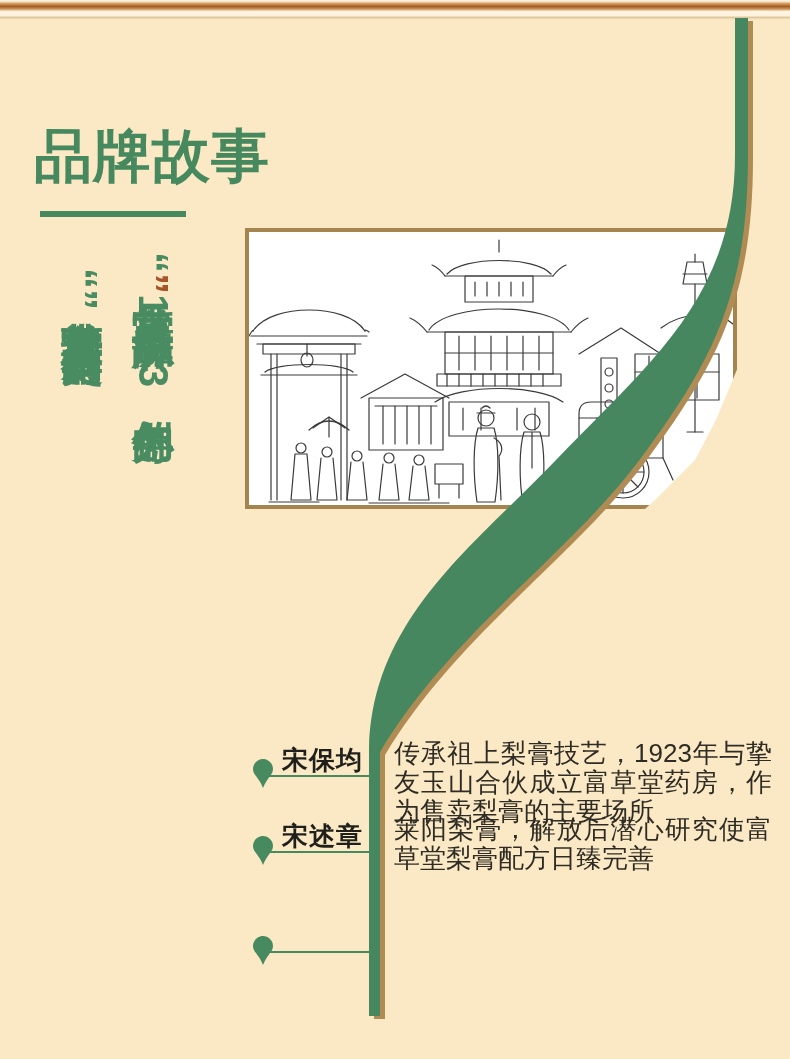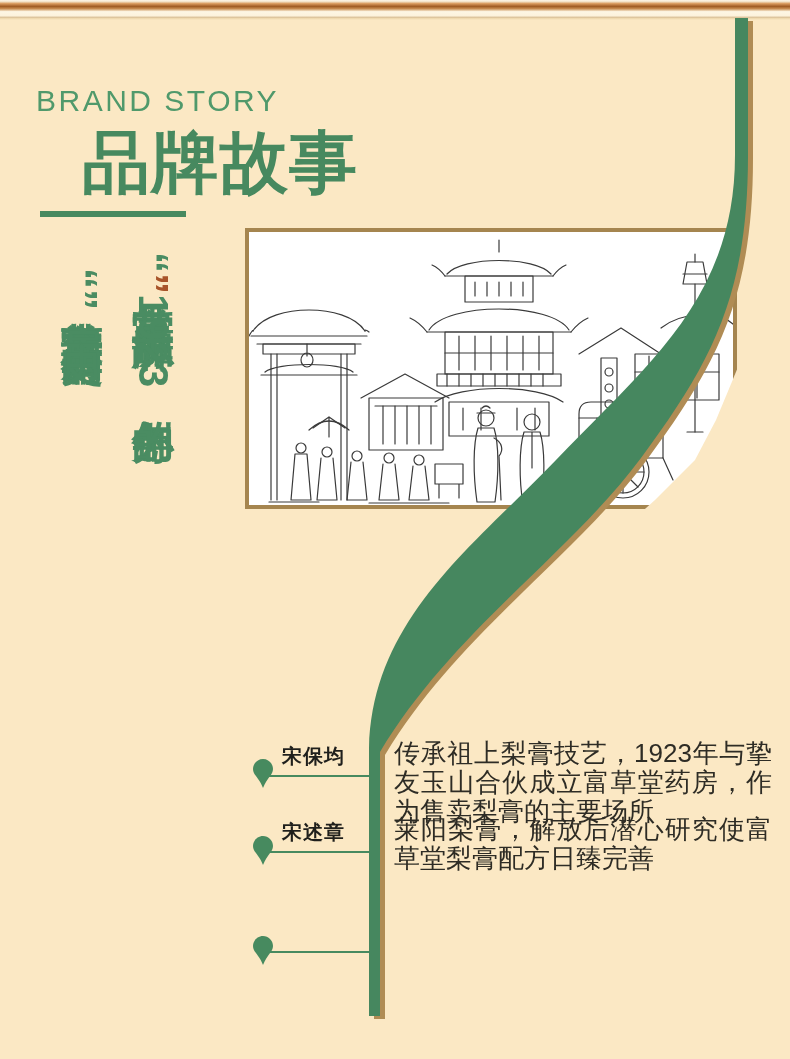--- a/index.html
+++ b/index.html
@@ -19,23 +19,22 @@
       #fdf6e4 58%, #fcf2dc 78%,
       #dcc39a 88%, #efd9ae 92%, #fbe8c4 100%);
   }
   .eyebrow{
     position:absolute;left:36px;top:84px;
     font-size:30px;letter-spacing:2.5px;
     color:#50996b;font-weight:400;
   }
   .title{
     position:absolute;left:34px;top:118px;
-    font-size:68px;font-weight:bold;color:#47895f;
+    font-size:58px;font-weight:bold;color:#47895f;
     letter-spacing:1px;
-    margin-left:48px;
   }
   .title-underline{
     position:absolute;left:40px;top:211px;width:146px;height:6px;
     background:#47895f;
   }
   
   .vcol{
     position:absolute;
     writing-mode:vertical-rl;text-orientation:mixed;
     font-weight:bold;color:#4a8c62;
@@ -53,21 +52,21 @@
   }
   .illus-box svg{display:block;width:100%;height:100%;}
   
   .ribbon{
     position:absolute;left:0;top:0;width:790px;height:1059px;
     z-index:2;pointer-events:none;
   }
   
   .tl-name{
     position:absolute;left:282px;width:110px;
-    font-size:20px;font-weight:bold;color:#1f1f1c;
+    font-size:26px;font-weight:bold;color:#1f1f1c;
     z-index:3;letter-spacing:1px;
   }
   .tl-line{
     position:absolute;left:258px;width:111px;height:2px;
     background:#478a5f;z-index:3;
   }
   .tl-pin{
     position:absolute;left:253px;width:20px;height:29px;z-index:3;
   }
   .tl-desc{
@@ -77,21 +76,20 @@
     z-index:3;text-align:justify;
   }
 </style>
 </head>
 <body>
 
 <div class="page">
 
   <div class="top-frame"></div>
 
-  <div class="eyebrow">BRAND STORY</div>
   <div class="title">品牌故事</div>
   <div class="title-underline"></div>
 
   <div class="vcol vcol-right">
     <span>“</span><span>富草堂</span><span class="quote-rust">”</span><span>品牌源于1923年创办的</span>
   </div>
   <div class="vcol vcol-left">“富草堂大药房”有百年的历史</div>
 
   <div class="illus-box">
     <svg viewBox="0 0 484 273">

